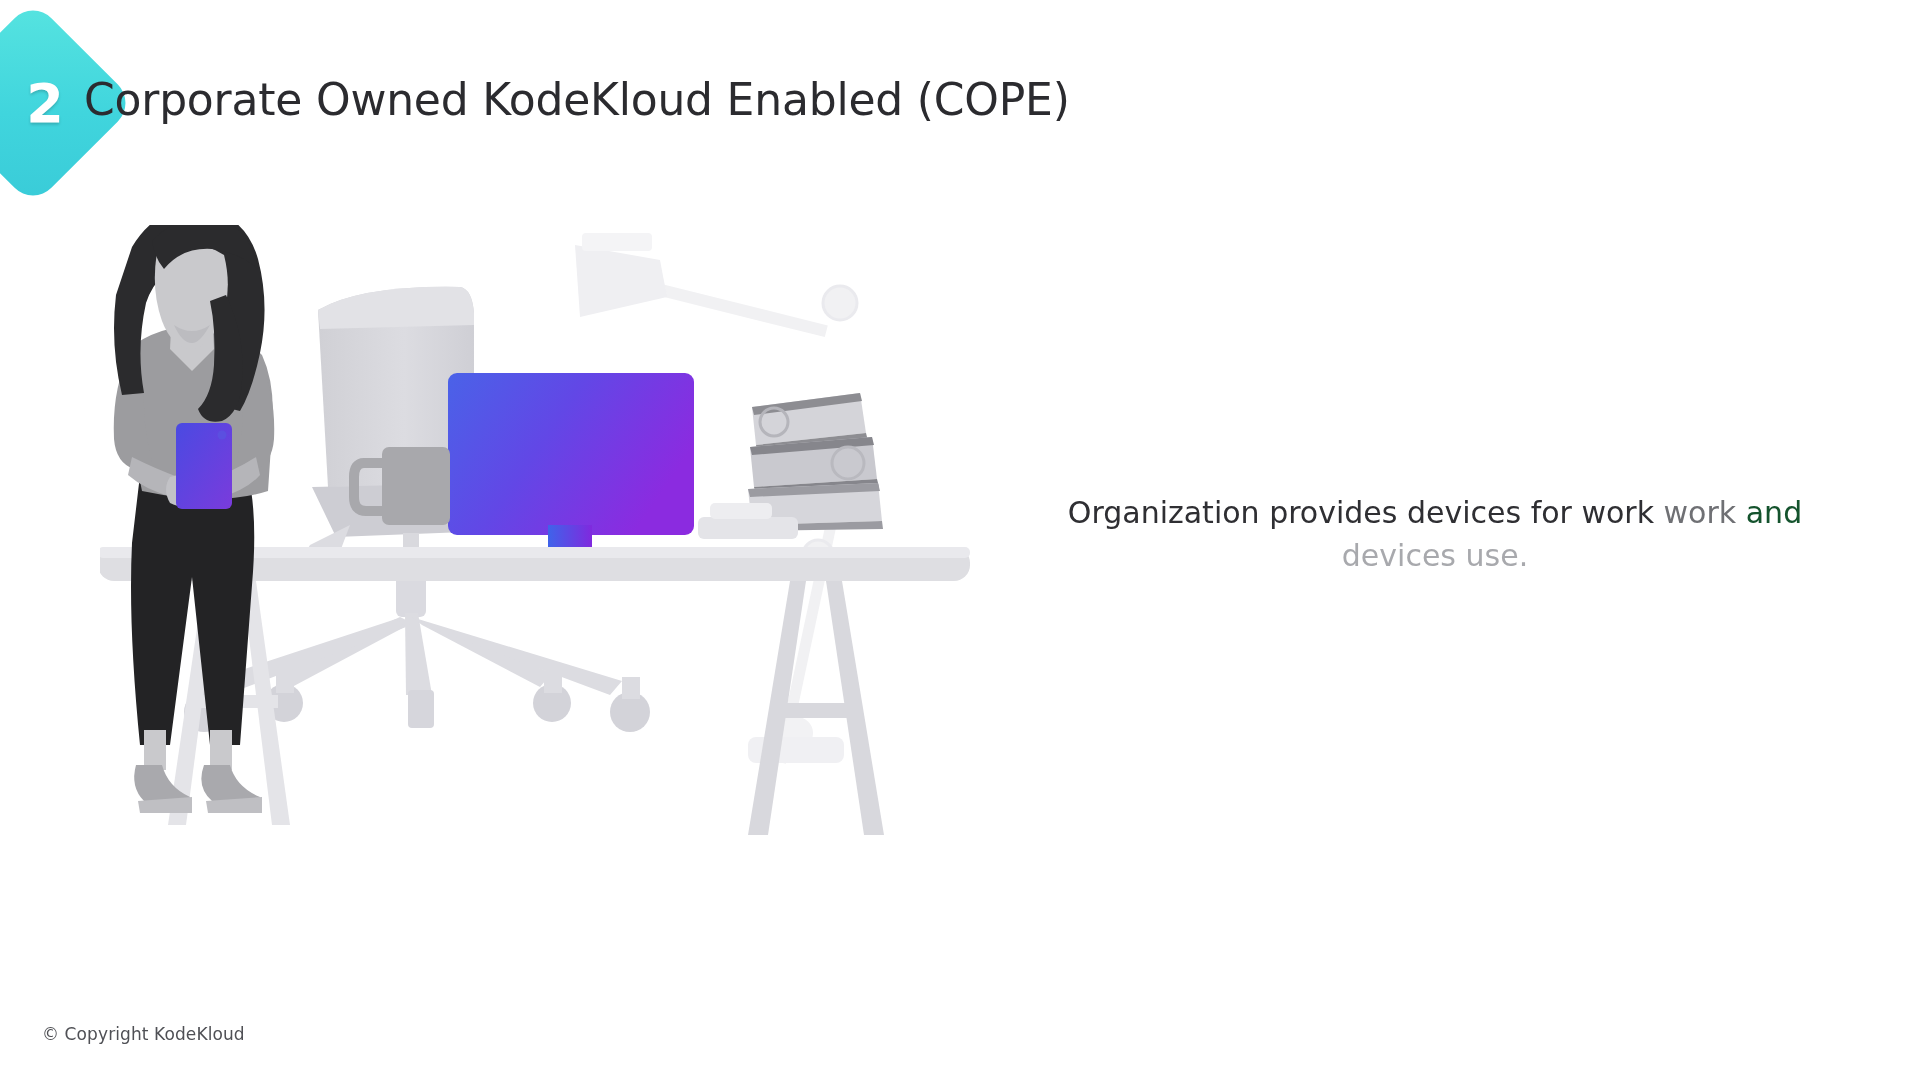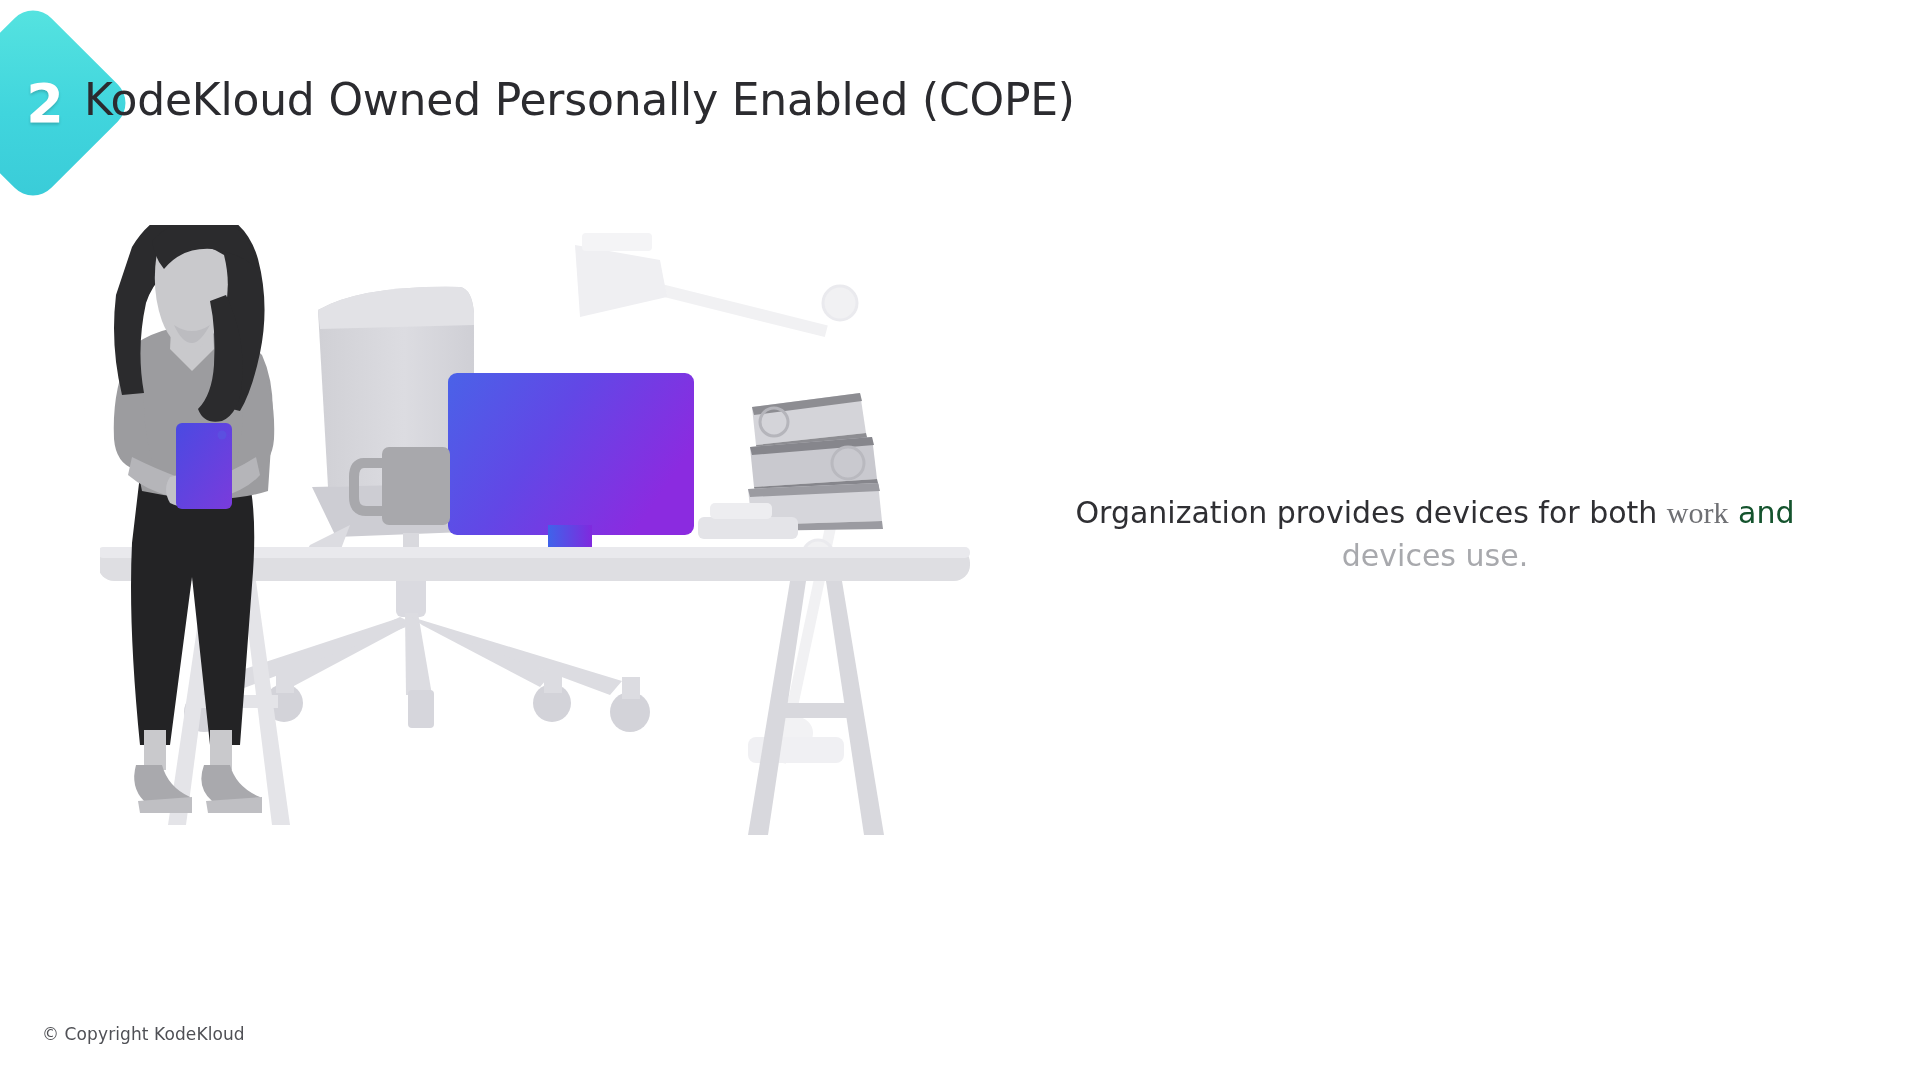--- a/index.html
+++ b/index.html
@@ -88,21 +88,21 @@
     left: 1040px;
     top: 492px;
     width: 790px;
     text-align: center;
     font-family: "DejaVu Sans", sans-serif;
     font-size: 30px;
     line-height: 1.42;
     color: #2f2f33;
   }
   .body-text .seg-1 { color: #2f2f33; }
-  .body-text .seg-2 { color: #6f7074; font-family: Liberation Serif, serif; }
+  .body-text .seg-2 { color: #6f7074; }
   .body-text .seg-3 { color: #14532d; }
   .body-text .seg-4 { color: #a8a9ad; }
 
   
   .footer {
     position: absolute;
     left: 42px;
     bottom: 36px;
     font-family: "DejaVu Sans", sans-serif;
     font-size: 17px;
@@ -126,21 +126,21 @@
 
 <div class="slide">
 
   <div class="header">
 
     <div class="badge-wrap">
       <div class="badge-diamond"></div>
       <div class="badge-number">2</div>
     </div>
 
-    <div class="slide-title">KodeKloud Owned Personally Enabled (COPE)</div>
+    <div class="slide-title">Corporate Owned KodeKloud Enabled (COPE)</div>
   </div>
 
   <div class="illustration">
     <svg width="910" height="720" viewBox="0 0 910 720" xmlns="http://www.w3.org/2000/svg">
       <defs>
         <linearGradient id="screenGrad" x1="0" y1="0" x2="1" y2="0.45">
           <stop offset="0%" stop-color="#4a62e8"></stop>
           <stop offset="48%" stop-color="#6247e6"></stop>
           <stop offset="100%" stop-color="#8b2be0"></stop>
         </linearGradient>
@@ -307,19 +307,19 @@
 
         <g>
           <rect x="76" y="198" width="56" height="86" rx="6" fill="url(#phoneGrad)"></rect>
           <circle cx="122" cy="210" r="4.5" fill="#5b4fe0"></circle>
         </g>
       </g>
     </svg>
   </div>
 
   <div class="body-text">
-    <span class="seg-1">Organization provides devices for both </span><span class="seg-2">work</span>
+    <span class="seg-1">Organization provides devices for work </span><span class="seg-2">work</span>
     <span class="seg-3">and </span><span class="seg-4">devices use.</span>
   </div>
 
   <div class="footer">© Copyright KodeKloud</div>
 
 </div>
 
 </body></html>

